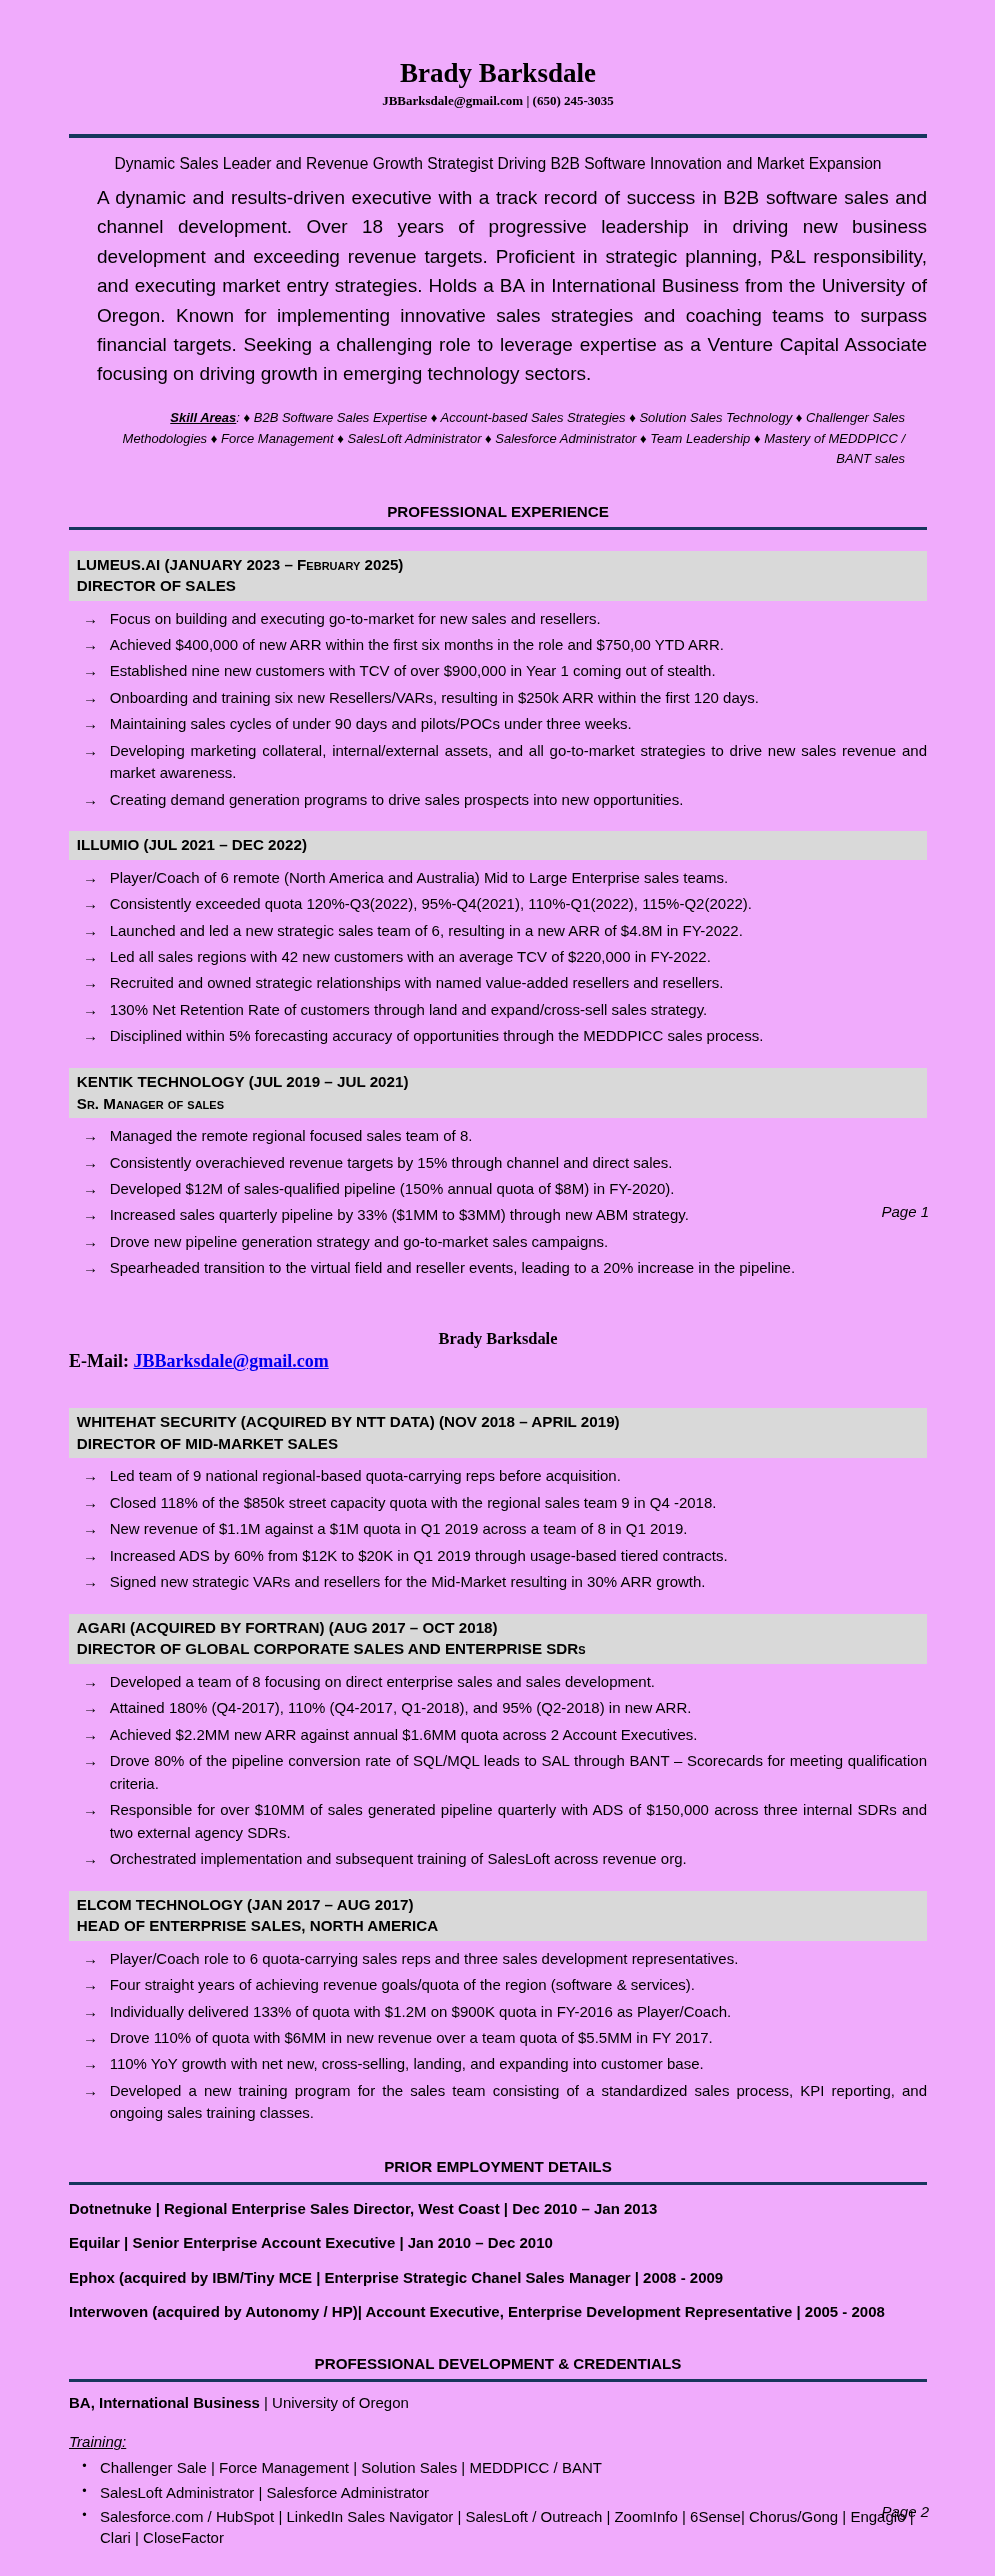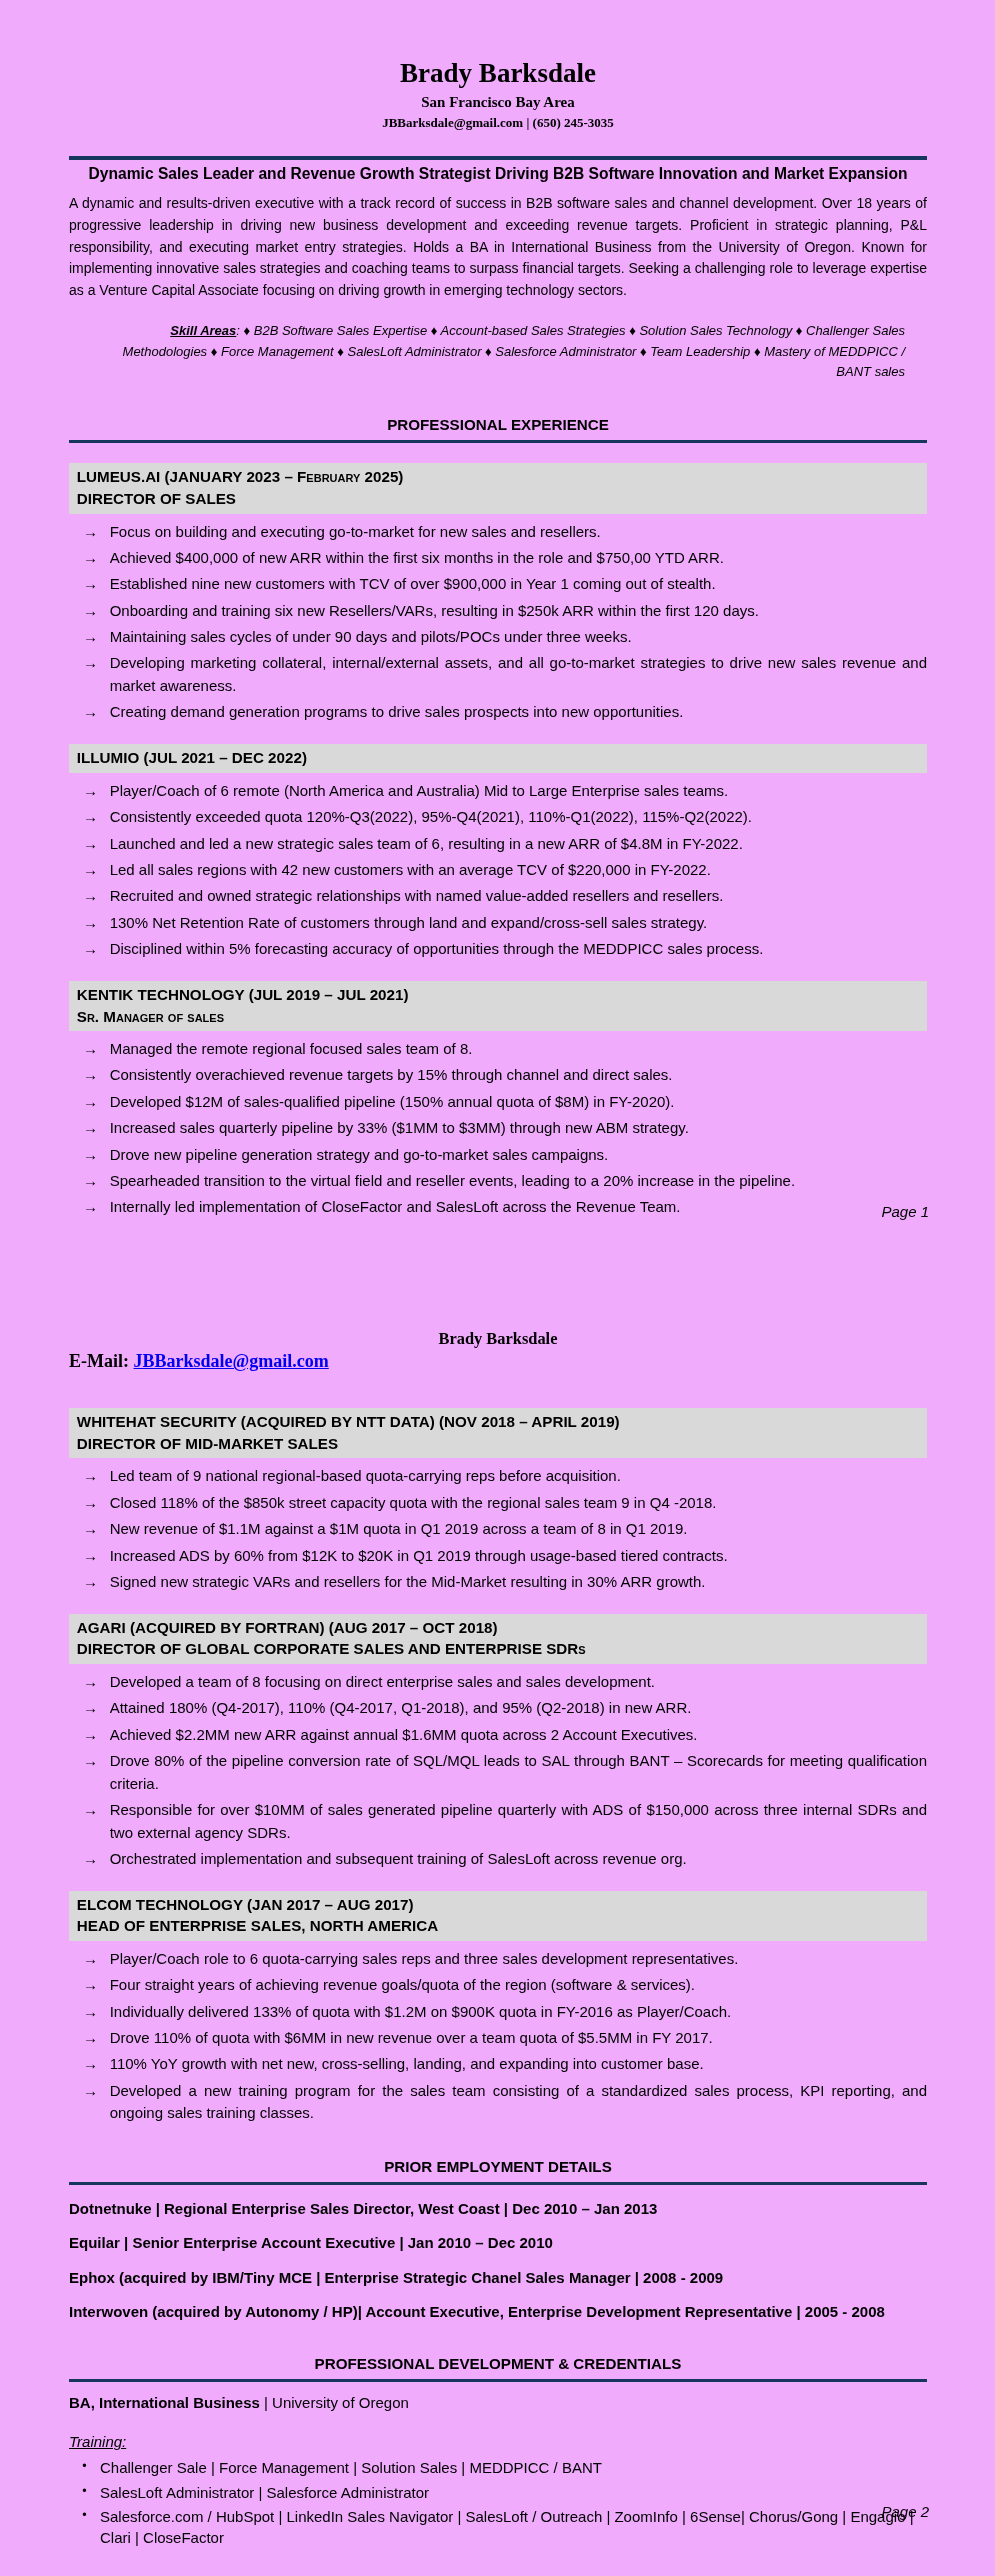--- a/index.html
+++ b/index.html
@@ -8,22 +8,22 @@
 
   
   .p1-name { margin-top:59px; text-align:center; font-family:"Liberation Serif", serif; font-weight:bold; font-size:27px; line-height:1.1; }
   .p1-location { margin-top:5.5px; text-align:center; font-family:"Liberation Serif", serif; font-weight:bold; font-size:15px; }
   .p1-contact { margin-top:3.9px; text-align:center; font-family:"Liberation Serif", serif; font-weight:bold; font-size:13px; }
 
   .navy-rule { border:none; border-top:4.7px solid #17365d; margin:0; }
   .top-rule { margin-top:25px; }
   .section-rule { border-top:3.9px solid #17365d; margin-top:7px; }
 
-  .headline { margin-top:2px; text-align:center; font-weight:bold; font-size:15.6px; line-height:1.5; padding:0 9.4px; }
-  .summary { margin-top:7.8px; text-align:justify; font-size:14px; line-height:1.55; }
+  .headline { margin-top:14px; text-align:center; font-weight:normal; font-size:15.6px; line-height:1.5; padding:0 9.4px; }
+  .summary { margin-top:7.8px; text-align:justify; font-size:19px; line-height:1.55;margin-left:28px; }
 
   .skills { margin-top:19px; text-align:right; font-style:italic; font-size:13px; line-height:1.6; padding:0 22px; }
   .skills-label { font-weight:bold; text-decoration:underline; }
 
   .section-heading { margin-top:33px; text-align:center; font-weight:bold; font-size:15.2px; }
 
   .job { margin-top:20.3px; }
   .job-header { background:#d9d9d9; padding:3.1px 7.8px 3.9px 7.8px; font-weight:bold; font-size:15.2px; line-height:1.42; font-variant:small-caps; }
   .job-company, .job-title { display:block; }
 
@@ -53,21 +53,20 @@
   .training-item { display:flex; font-size:15px; line-height:1.45; margin:2.3px 0; }
   .training-dot { flex:0 0 31px; text-align:center; font-size:12.5px; }
   .training-text { flex:1; }
 </style>
 </head>
 <body>
 
 <div class="page">
 
   <div class="p1-name">Brady Barksdale</div>
-  <div class="p1-location">San Francisco Bay Area</div>
   <div class="p1-contact">JBBarksdale@gmail.com | (650) 245-3035</div>
 
   <hr class="navy-rule top-rule">
 
   <div class="headline">Dynamic Sales Leader and Revenue Growth Strategist Driving B2B Software Innovation and Market Expansion</div>
 
   <div class="summary">A dynamic and results-driven executive with a track record of success in B2B software sales and channel development. Over 18 years of progressive leadership in driving new business development and exceeding revenue targets. Proficient in strategic planning, P&amp;L responsibility, and executing market entry strategies. Holds a BA in International Business from the University of Oregon. Known for implementing innovative sales strategies and coaching teams to surpass financial targets. Seeking a challenging role to leverage expertise as a Venture Capital Associate focusing on driving growth in emerging technology sectors.</div>
 
   <div class="skills">
     <span class="skills-label">Skill Areas</span><span>: ♦ B2B Software Sales Expertise ♦ Account-based Sales Strategies ♦ Solution Sales Technology ♦ Challenger Sales Methodologies ♦ Force Management ♦ SalesLoft Administrator ♦ Salesforce Administrator ♦ Team Leadership ♦ Mastery of MEDDPICC / BANT sales</span>

